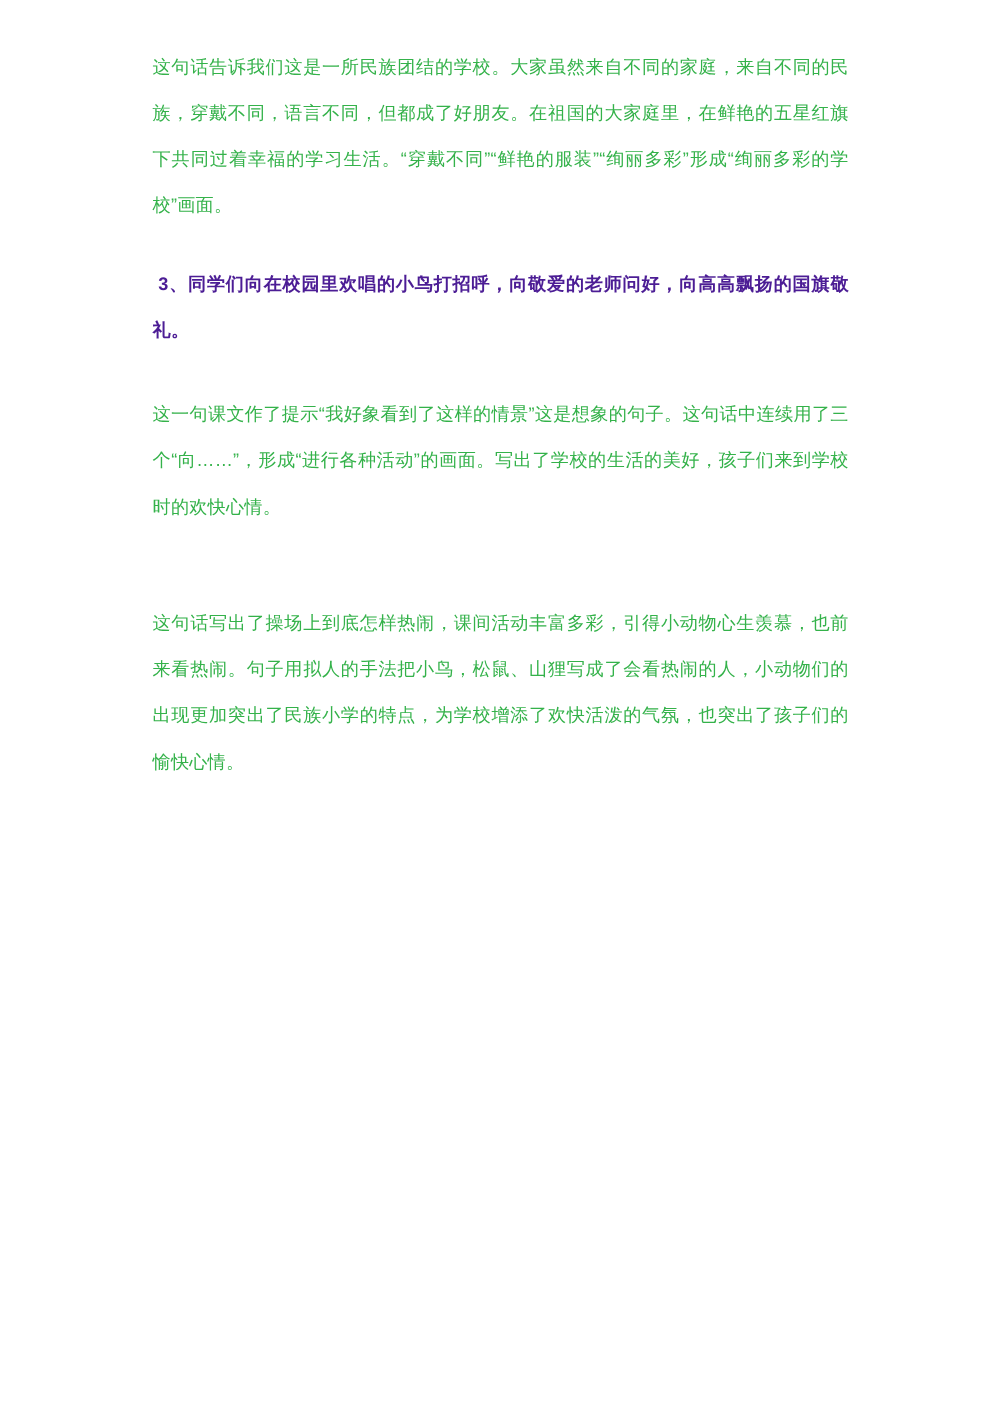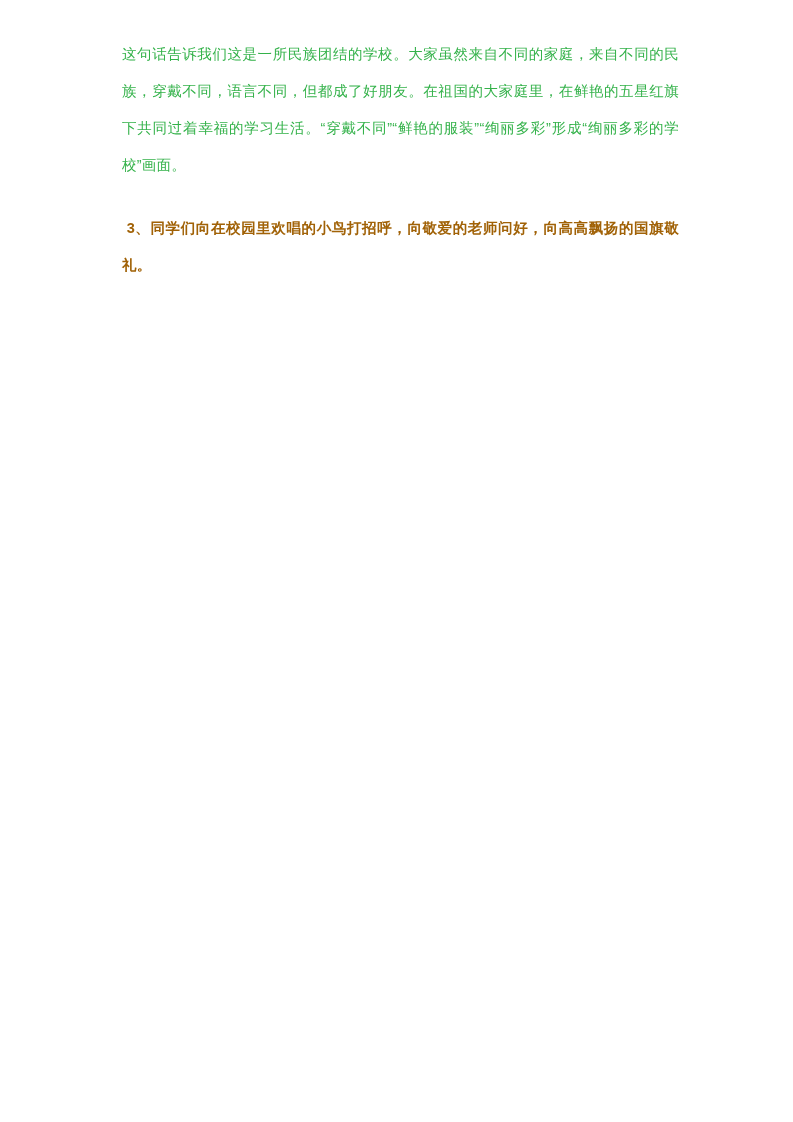--- a/index.html
+++ b/index.html
@@ -34,41 +34,43 @@
     text-justify: inter-ideograph;
     letter-spacing: 0.2px;
     margin: 0;
     white-space: pre-wrap;
     word-break: break-all;
   }
   .commentary {
     color: #34b24a;
   }
   .quoted {
-    color: #a16207;
+    color: #4c1d95;
     font-weight: 600;
   }
   .gap-md { height: 26px; }
   .gap-lg { height: 30px; }
 </style>
 </head>
 <body>
 
 <div class="page">
   <div class="doc-body">
 
     <p class="para commentary">这句话告诉我们这是一所民族团结的学校。大家虽然来自不同的家庭，来自不同的民族，穿戴不同，语言不同，但都成了好朋友。在祖国的大家庭里，在鲜艳的五星红旗下共同过着幸福的学习生活。“穿戴不同”“鲜艳的服装”“绚丽多彩”形成“绚丽多彩的学校”画面。</p>
 
     <div class="gap-md"></div>
 
     <p class="para quoted"> 3、同学们向在校园里欢唱的小鸟打招呼，向敬爱的老师问好，向高高飘扬的国旗敬礼。</p>
 
     <div class="gap-lg"></div>
 
+    <p class="para commentary">这一句课文作了提示“我好象看到了这样的情景”这是想象的句子。这句话中连续用了三个“向……”，形成“进行各种活动”的画面。写出了学校的生活的美好，孩子们来到学校时的欢快心情。</p>
 
     <div class="gap-md"></div>
 
 
     <div class="gap-lg"></div>
 
+    <p class="para commentary">这句话写出了操场上到底怎样热闹，课间活动丰富多彩，引得小动物心生羡慕，也前来看热闹。句子用拟人的手法把小鸟，松鼠、山狸写成了会看热闹的人，小动物们的出现更加突出了民族小学的特点，为学校增添了欢快活泼的气氛，也突出了孩子们的愉快心情。</p>
 
   </div>
 </div>
 
 </body></html>

